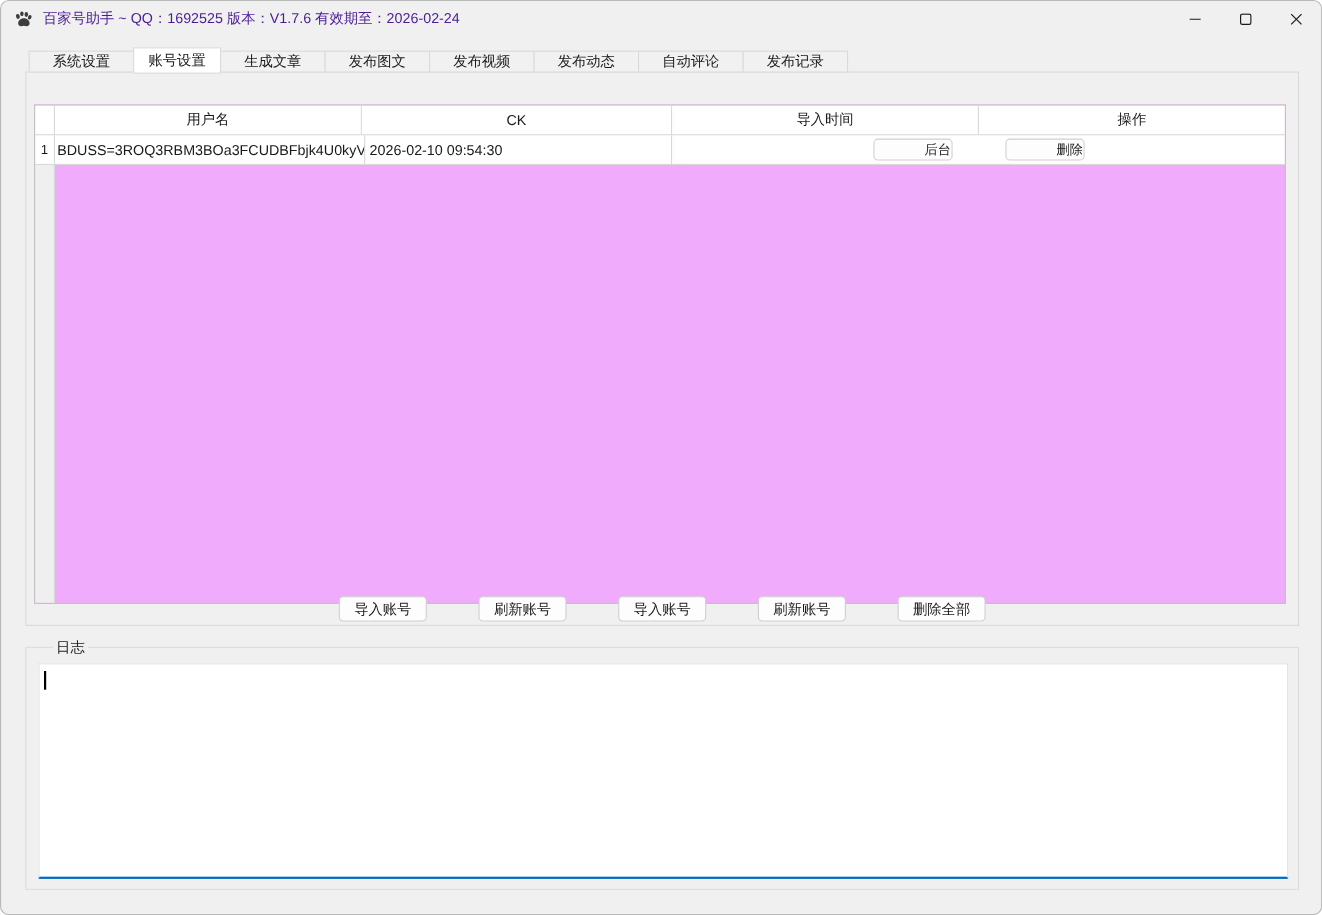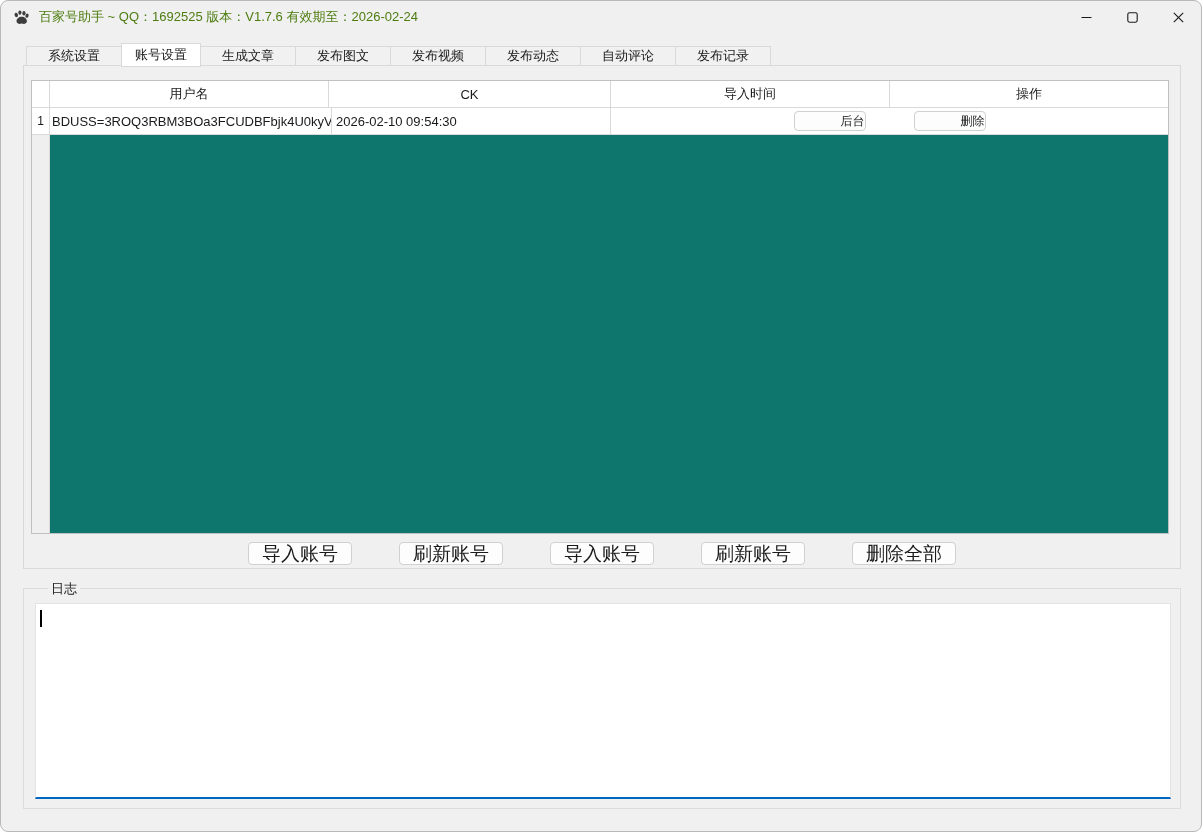--- a/index.html
+++ b/index.html
@@ -15,21 +15,21 @@
     border-radius: 8px;
     overflow: hidden;
     color: #1a1a1a;
   }
   
   .titlebar {
     position: absolute; left: 0; top: 0; width: 100%; height: 32px;
     display: flex; align-items: center;
   }
   .app-icon { margin-left: 12px; width: 17px; height: 17px; flex: 0 0 auto; }
-  .title-text { margin-left: 9px; font-size: 13px; color: #4d7c0f; white-space: nowrap; }
+  .title-text { margin-left: 9px; font-size: 13px; color: #4c1d95; white-space: nowrap; }
   .win-controls { position: absolute; right: 0; top: 0; height: 32px; display: flex; }
   .win-btn {
     width: 46px; height: 32px; display: flex; align-items: center; justify-content: center;
     cursor: default;
   }
   .win-btn svg { display: block; }
   
   .tabbar {
     position: absolute; left: 25px; top: 42px; height: 23px;
     display: flex; align-items: flex-end; z-index: 5;
@@ -48,22 +48,22 @@
     margin-bottom: -1px;
     position: relative; z-index: 6;
   }
   
   .panel {
     position: absolute; left: 22px; top: 64px; width: 1158px; height: 504px;
     background: #f0f0f0; border: 1px solid #d9d9d9;
   }
   
   .acct-table {
-    position: absolute; left: 30px; top: 79px; width: 1138px; height: 454px;
-    background: #0f766e; border: 1px solid #c0c0c0;
+    position: absolute; left: 30px; top: 94px; width: 1138px; height: 454px;
+    background: #f0abfc; border: 1px solid #c0c0c0;
   }
   .t-row { display: flex; width: 100%; height: 27px; }
   .t-cell {
     border-right: 1px solid #d9d9d9; border-bottom: 1px solid #d9d9d9;
     font-size: 13px; display: flex; align-items: center; overflow: hidden;
     white-space: nowrap; background: #ffffff;
   }
   .t-cell.last { border-right: none; }
   .c-gutter { width: 18px; justify-content: center; font-size: 12px; color: #1a1a1a; }
   .c-user { width: 279px; justify-content: center; }
@@ -81,21 +81,21 @@
     color: #1a1a1a; text-align: right; cursor: default;
     font-family: inherit;
   }
   
   .action-row {
     position: absolute; left: 22px; top: 541px; width: 1158px; height: 23px;
     display: flex; justify-content: center; gap: 47px;
   }
   .action-btn {
     min-width: 80px; height: 23px; padding: 0 13px;
-    font-size: 19px; line-height: 21px;
+    font-size: 13px; line-height: 21px;
     background: #fdfdfd; border: 1px solid #d0d0d0; border-radius: 4px;
     color: #1a1a1a; text-align: left; cursor: default;
     font-family: inherit;
   }
   
   .log-group {
     position: absolute; left: 22px; top: 587px; width: 1158px; height: 221px;
     border: 1px solid #dcdcdc;
   }
   .log-legend {

